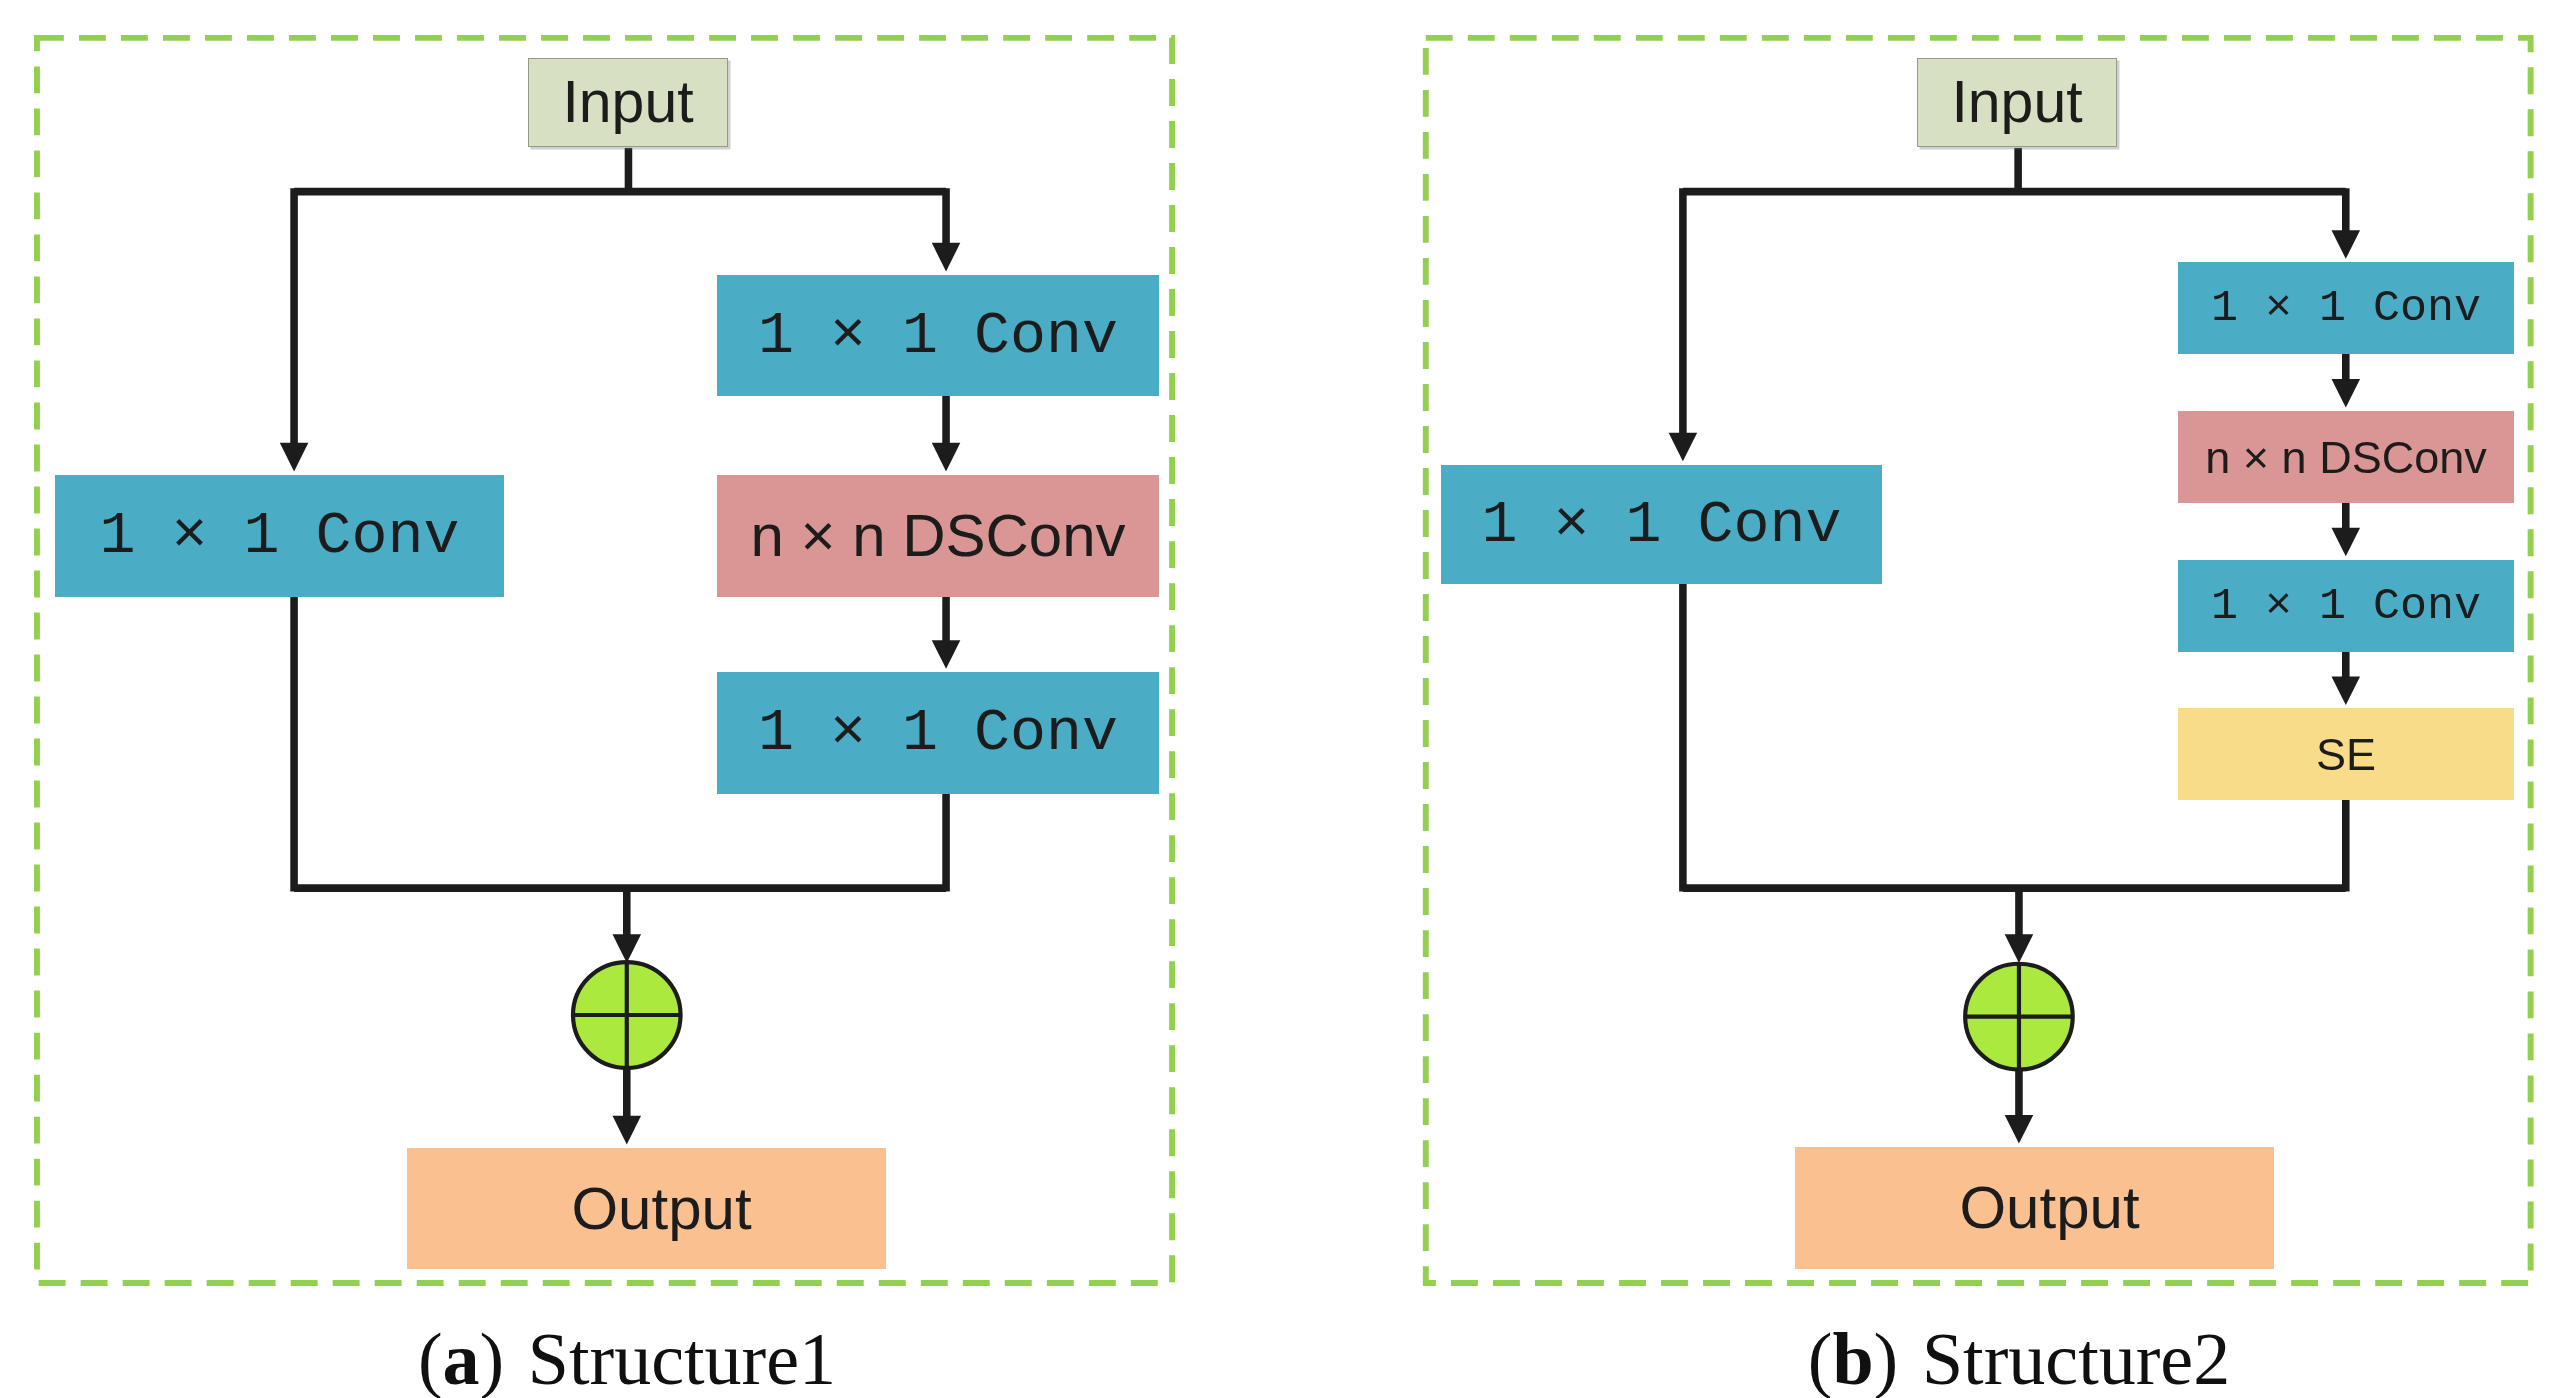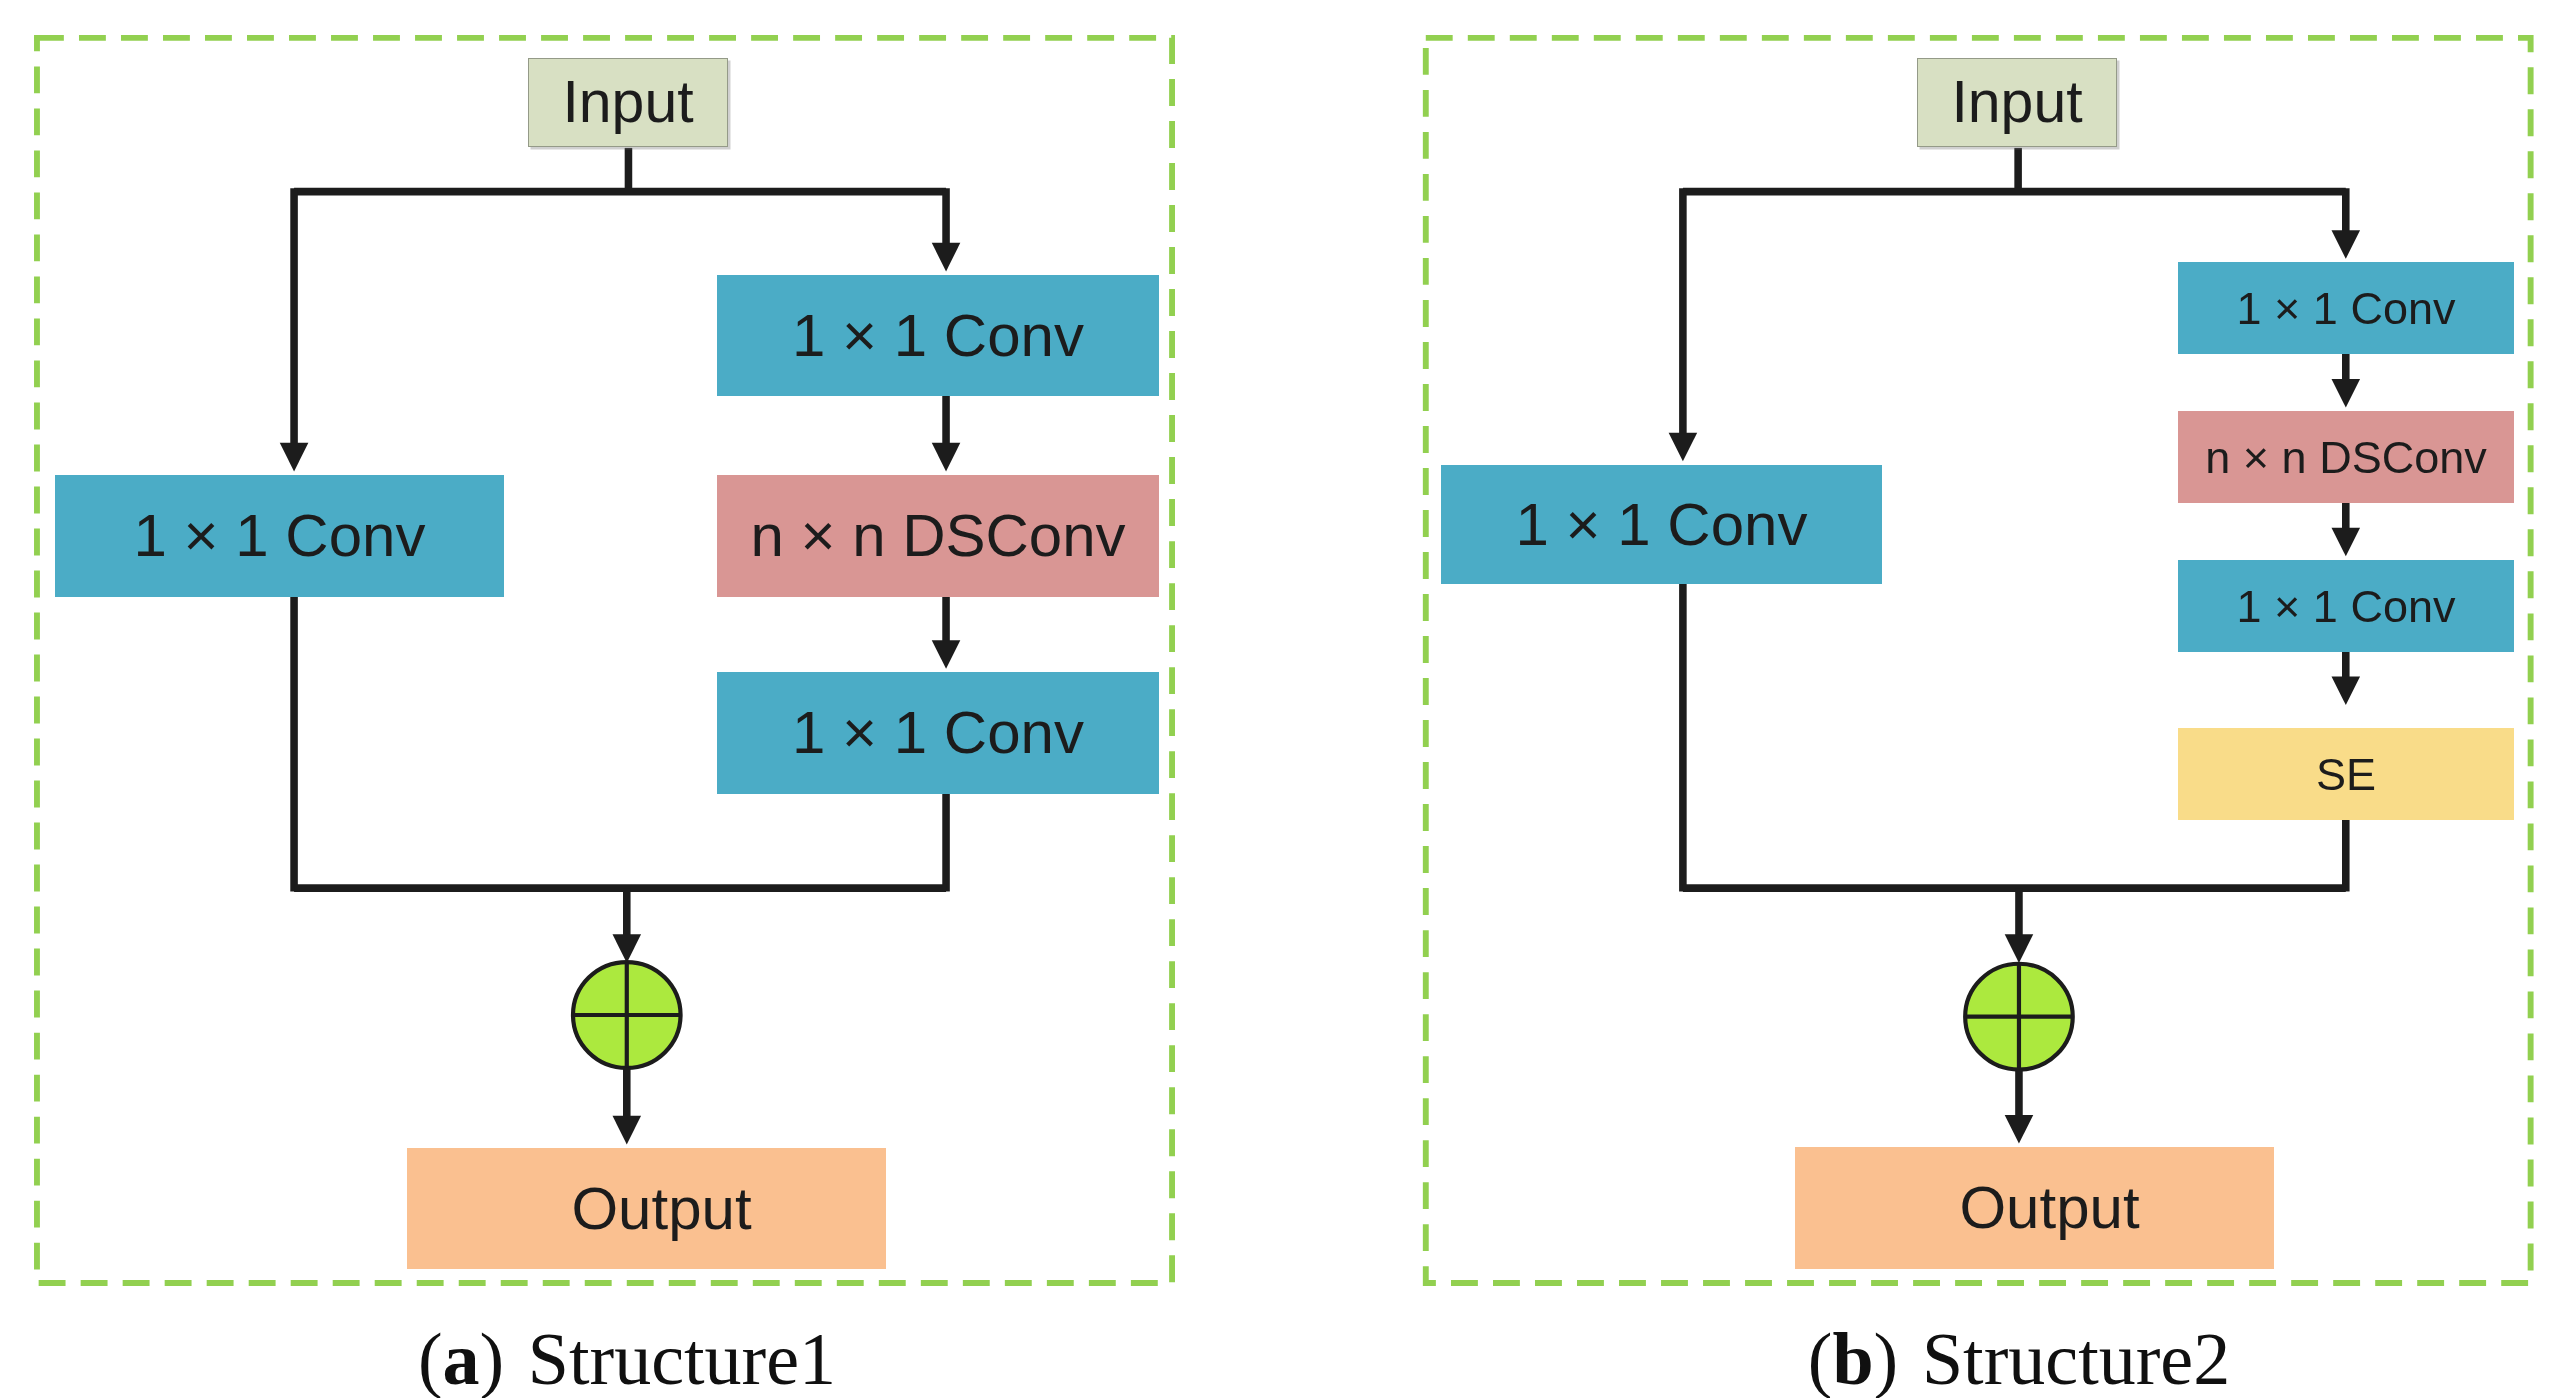--- a/index.html
+++ b/index.html
@@ -25,24 +25,24 @@
   .pborder{fill:none;stroke:var(--c-panel_border_green);stroke-width:7;stroke-dasharray:32 18;}
   .ln{stroke:var(--c-line_black);stroke-width:9;fill:none;}
   .thin{stroke:var(--c-line_black);stroke-width:5;fill:none;}
   .ah{fill:var(--c-line_black);stroke:none;}
   .addc{fill:var(--c-add_green);stroke:var(--c-line_black);stroke-width:5;}
   .box{
     position:absolute;display:flex;align-items:center;justify-content:center;
     text-align:center;line-height:1;white-space:nowrap;
   }
   .box span{display:block;}
-  .blue{background:var(--c-conv_blue);}
+  .blue{background:var(--c-conv_blue);font-family:Liberation Mono, monospace;}
   .pink{background:var(--c-dsconv_pink);}
   .peach{background:var(--c-output_peach);padding-left:30px;}
-  .yellow{background:var(--c-se_yellow);margin-top:20px;}
+  .yellow{background:var(--c-se_yellow);}
   .sage{
     background:var(--c-input_green);
     border:1.7px solid #949a88;
     box-shadow:2.5px 2.5px 0 rgba(120,120,120,0.35);
   }
   .f-big{font-size:60px;}
   .f-small{font-size:45px;}
   .f-input{font-size:59px;}
   .caption{
     position:absolute;top:1321px;height:77px;

